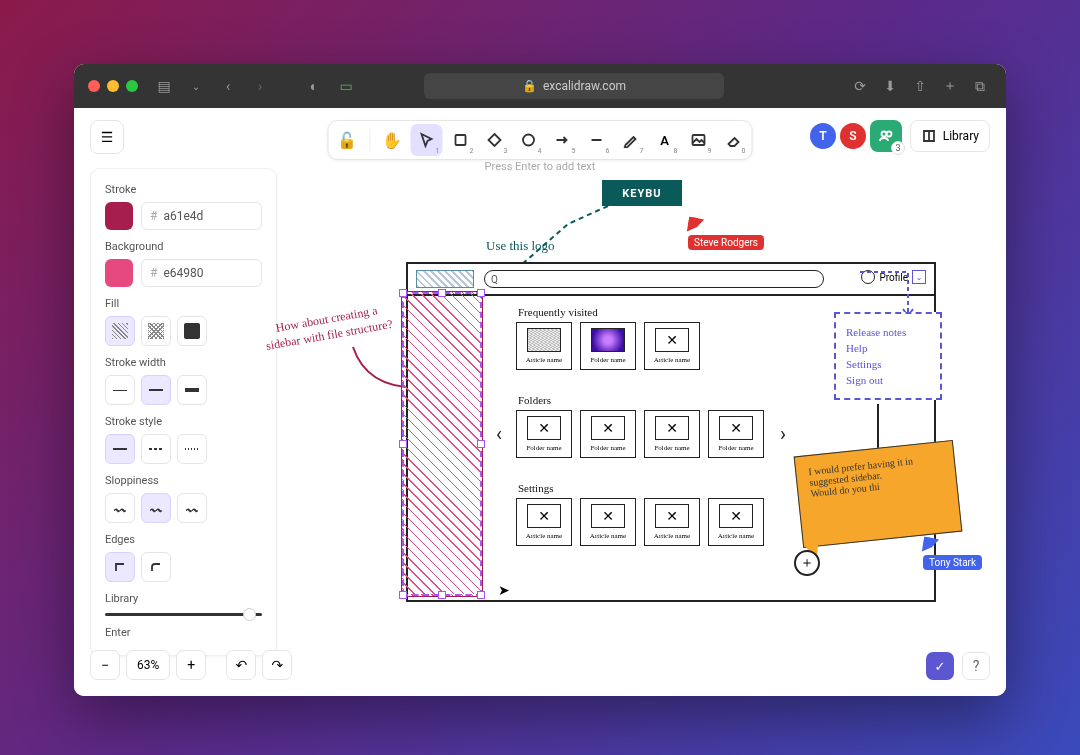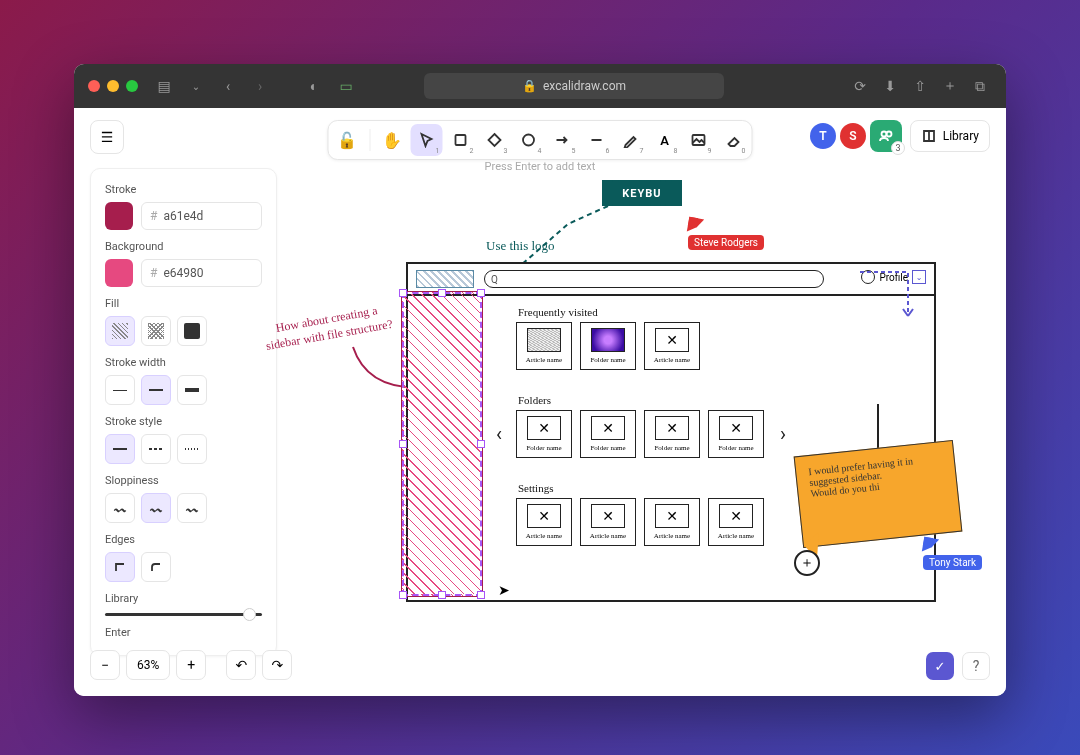--- a/index.html
+++ b/index.html
@@ -451,20 +451,26 @@
         <div class="handle tm"></div>
         <div class="handle bm"></div>
         <div class="handle lm"></div>
         <div class="handle rm"></div>
       </div>
 
       <svg style="position:absolute;left:540px;top:108px;width:80px;height:50px;">
           <path d="M2 2 L50 2 L50 46" stroke="#5b57d1" stroke-width="2" stroke-dasharray="4,3" fill="none"></path>
           <path d="M50 46l-5-7m5 7l5-7" stroke="#5b57d1" stroke-width="2" fill="none"></path>
         </svg>
+      <div class="ctx hand">
+        <div>Release notes</div>
+        <div>Help</div>
+        <div>Settings</div>
+        <div>Sign out</div>
+      </div>
       <svg style="position:absolute;left:540px;top:240px;width:40px;height:60px;">
           <path d="M20 2 L20 55" stroke="#222" stroke-width="2" fill="none"></path>
         </svg>
 
       <div class="sticky hand">
         <div class="tail"></div>
         <span style="white-space:pre-line;">I would prefer having it in suggested sidebar.
 Would do you thi</span>
       </div>
 

